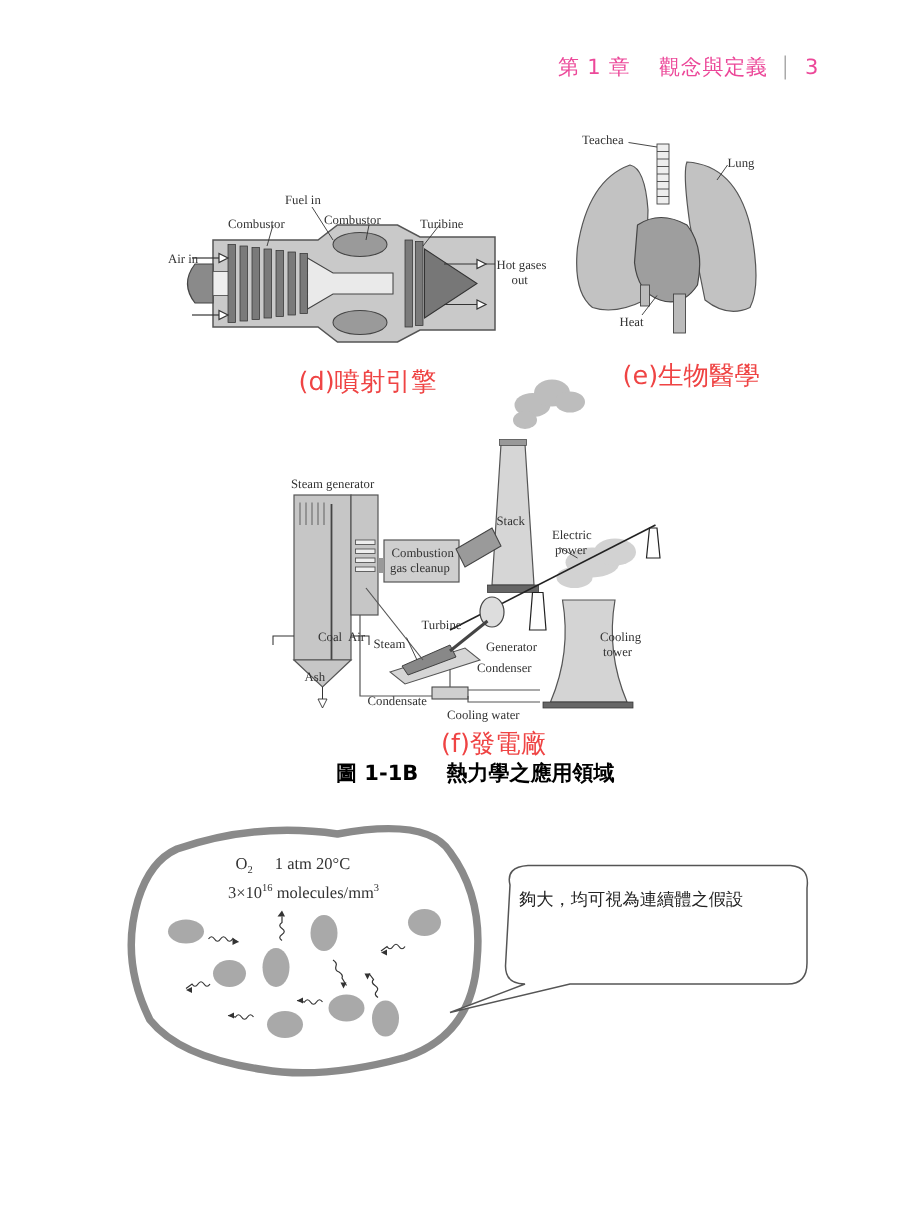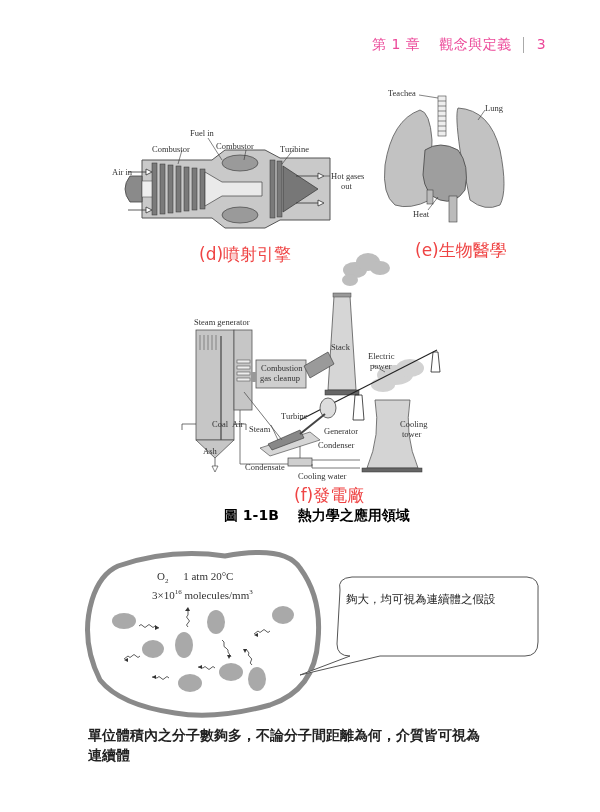--- a/index.html
+++ b/index.html
@@ -268,18 +268,14 @@
     <span>3×10</span><sup style="font-size:7px;">16</sup><span> molecules/mm</span><sup style="font-size:7px;">3</sup>
   </div>
 
   <div class="abs bubble-text" style="left:346px;top:591px;width:190px;">
     <div style="white-space:nowrap;">夠大，均可視為連續體之假設</div>
   </div>
 </div>
 
 <div class="abs cap12" style="left:88px;top:725px;width:450px;">
   <div style="display:flex;">
-    <div>
-      <div>單位體積內之分子數夠多，不論分子間距離為何，介質皆可視為</div>
-      <div>連續體</div>
-    </div>
   </div>
 </div>
 
 </body></html>

